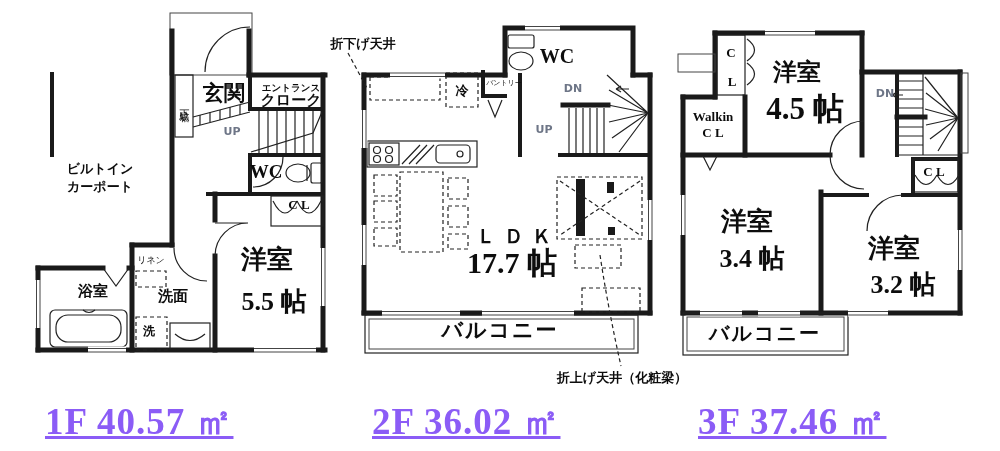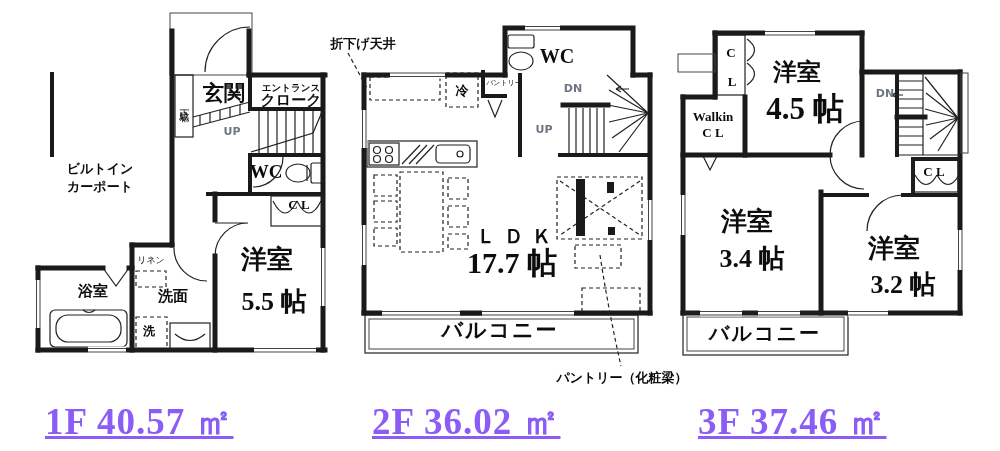--- a/index.html
+++ b/index.html
@@ -271,21 +271,21 @@
 
   <div class="lbl serif" style="left:363px;top:43px;font-size:13px">折下げ天井</div>
   <div class="lbl serif" style="left:557px;top:56px;font-size:20px">WC</div>
   <div class="lbl serif" style="left:462px;top:90px;font-size:13px">冷</div>
   <div class="lbl sans" style="left:504px;top:82px;font-size:7px">パントリー</div>
   <div class="lbl updn" style="left:573px;top:88px;font-size:11px">DN</div>
   <div class="lbl updn" style="left:544px;top:129px;font-size:11px">UP</div>
   <div class="lbl serif" style="left:518px;top:236px;font-size:20px;letter-spacing:8px">ＬＤＫ</div>
   <div class="lbl serif" style="left:512px;top:263px;font-size:30px">17.7 帖</div>
   <div class="lbl serif" style="left:500px;top:330px;font-size:21px;letter-spacing:2px">バルコニー</div>
-  <div class="lbl serif" style="left:622px;top:377px;font-size:13px">パントリー（化粧梁）</div>
+  <div class="lbl serif" style="left:622px;top:377px;font-size:13px">折上げ天井（化粧梁）</div>
 
   <div class="lbl serif" style="left:731px;top:52px;font-size:13px">C</div>
   <div class="lbl serif" style="left:732px;top:81px;font-size:13px">L</div>
   <div class="lbl serif" style="left:797px;top:72px;font-size:24px">洋室</div>
   <div class="lbl serif" style="left:805px;top:108px;font-size:31px">4.5 帖</div>
   <div class="lbl serif" style="left:713px;top:116px;font-size:13px">Walkin</div>
   <div class="lbl serif" style="left:713px;top:132px;font-size:13px">C L</div>
   <div class="lbl updn" style="left:885px;top:93px;font-size:11px">DN</div>
   <div class="lbl serif" style="left:934px;top:171px;font-size:13px">C L</div>
   <div class="lbl serif" style="left:747px;top:222px;font-size:26px">洋室</div>

